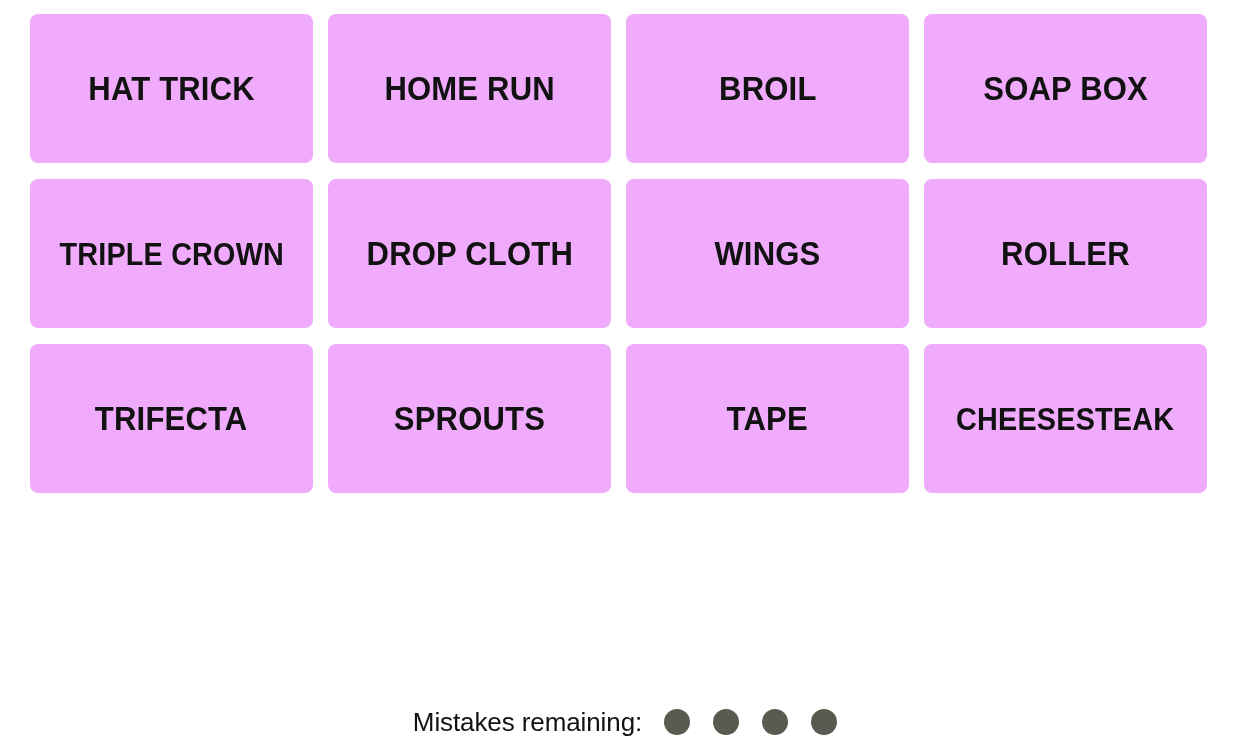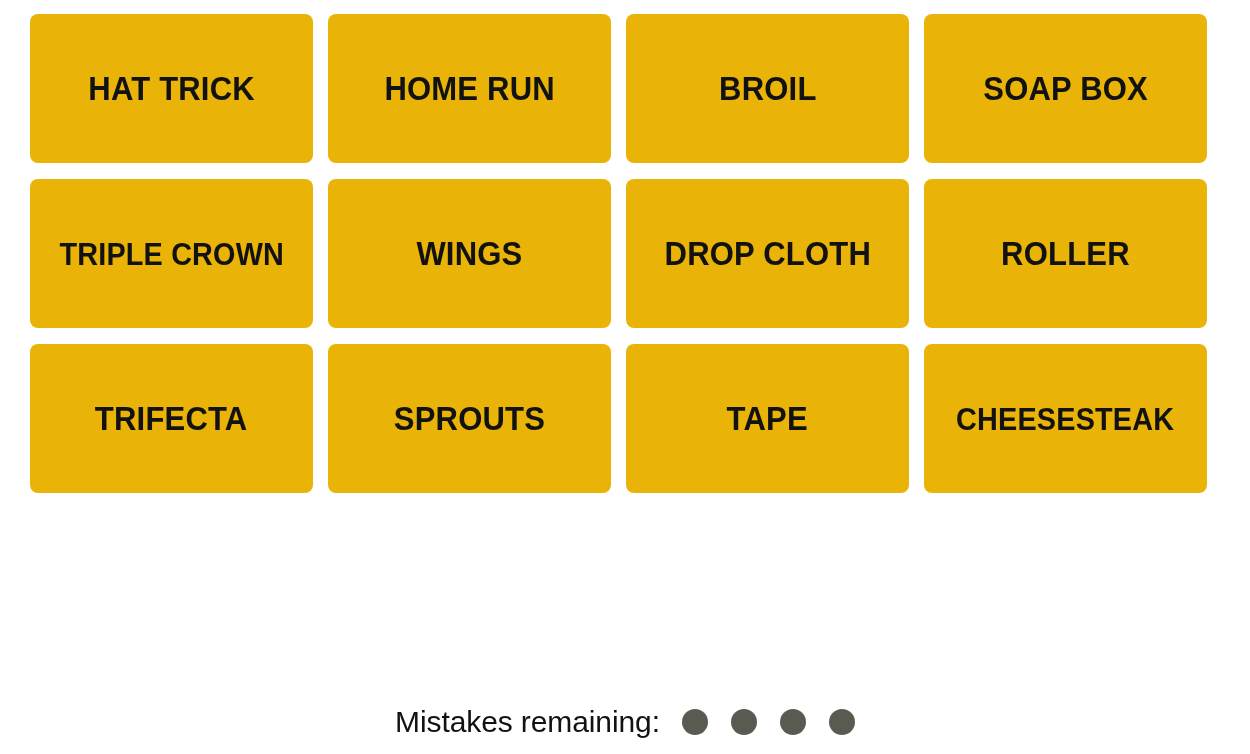--- a/index.html
+++ b/index.html
@@ -26,21 +26,21 @@
     top: 14px;
     width: 1178px;
     height: 646px;
     display: grid;
     grid-template-columns: repeat(4, 283px);
     grid-template-rows: repeat(4, 149px);
     column-gap: 15px;
     row-gap: 16px;
   }
   .tile {
-    background: #eab308;
+    background: #f0abfc;
     border-radius: 8px;
     display: flex;
     align-items: center;
     justify-content: center;
     cursor: pointer;
     user-select: none;
     -webkit-user-select: none;
     padding: 0 6px;
     box-sizing: border-box;
   }
@@ -65,21 +65,21 @@
     left: 0;
     top: 700px;
     width: 1250px;
     height: 44px;
     display: flex;
     align-items: center;
     justify-content: center;
   }
   #mistakes-label {
     font-family: "Liberation Sans", sans-serif;
-    font-size: 30px;
+    font-size: 26px;
     font-weight: normal;
     color: #121212;
     letter-spacing: -0.1px;
     white-space: nowrap;
   }
   #mistakes-dots {
     display: flex;
     align-items: center;
     margin-left: 22px;
   }
@@ -110,24 +110,24 @@
       <span class="tile-label">BROIL</span>
     </div>
 
     <div class="tile">
       <span class="tile-label">SOAP BOX</span>
     </div>
     <div class="tile">
       <span class="tile-label long">TRIPLE CROWN</span>
     </div>
     <div class="tile">
-      <span class="tile-label">WINGS</span>
+      <span class="tile-label">DROP CLOTH</span>
     </div>
     <div class="tile">
-      <span class="tile-label">DROP CLOTH</span>
+      <span class="tile-label">WINGS</span>
     </div>
 
     <div class="tile">
       <span class="tile-label">ROLLER</span>
     </div>
     <div class="tile">
       <span class="tile-label">TRIFECTA</span>
     </div>
     <div class="tile">
       <span class="tile-label">SPROUTS</span>

